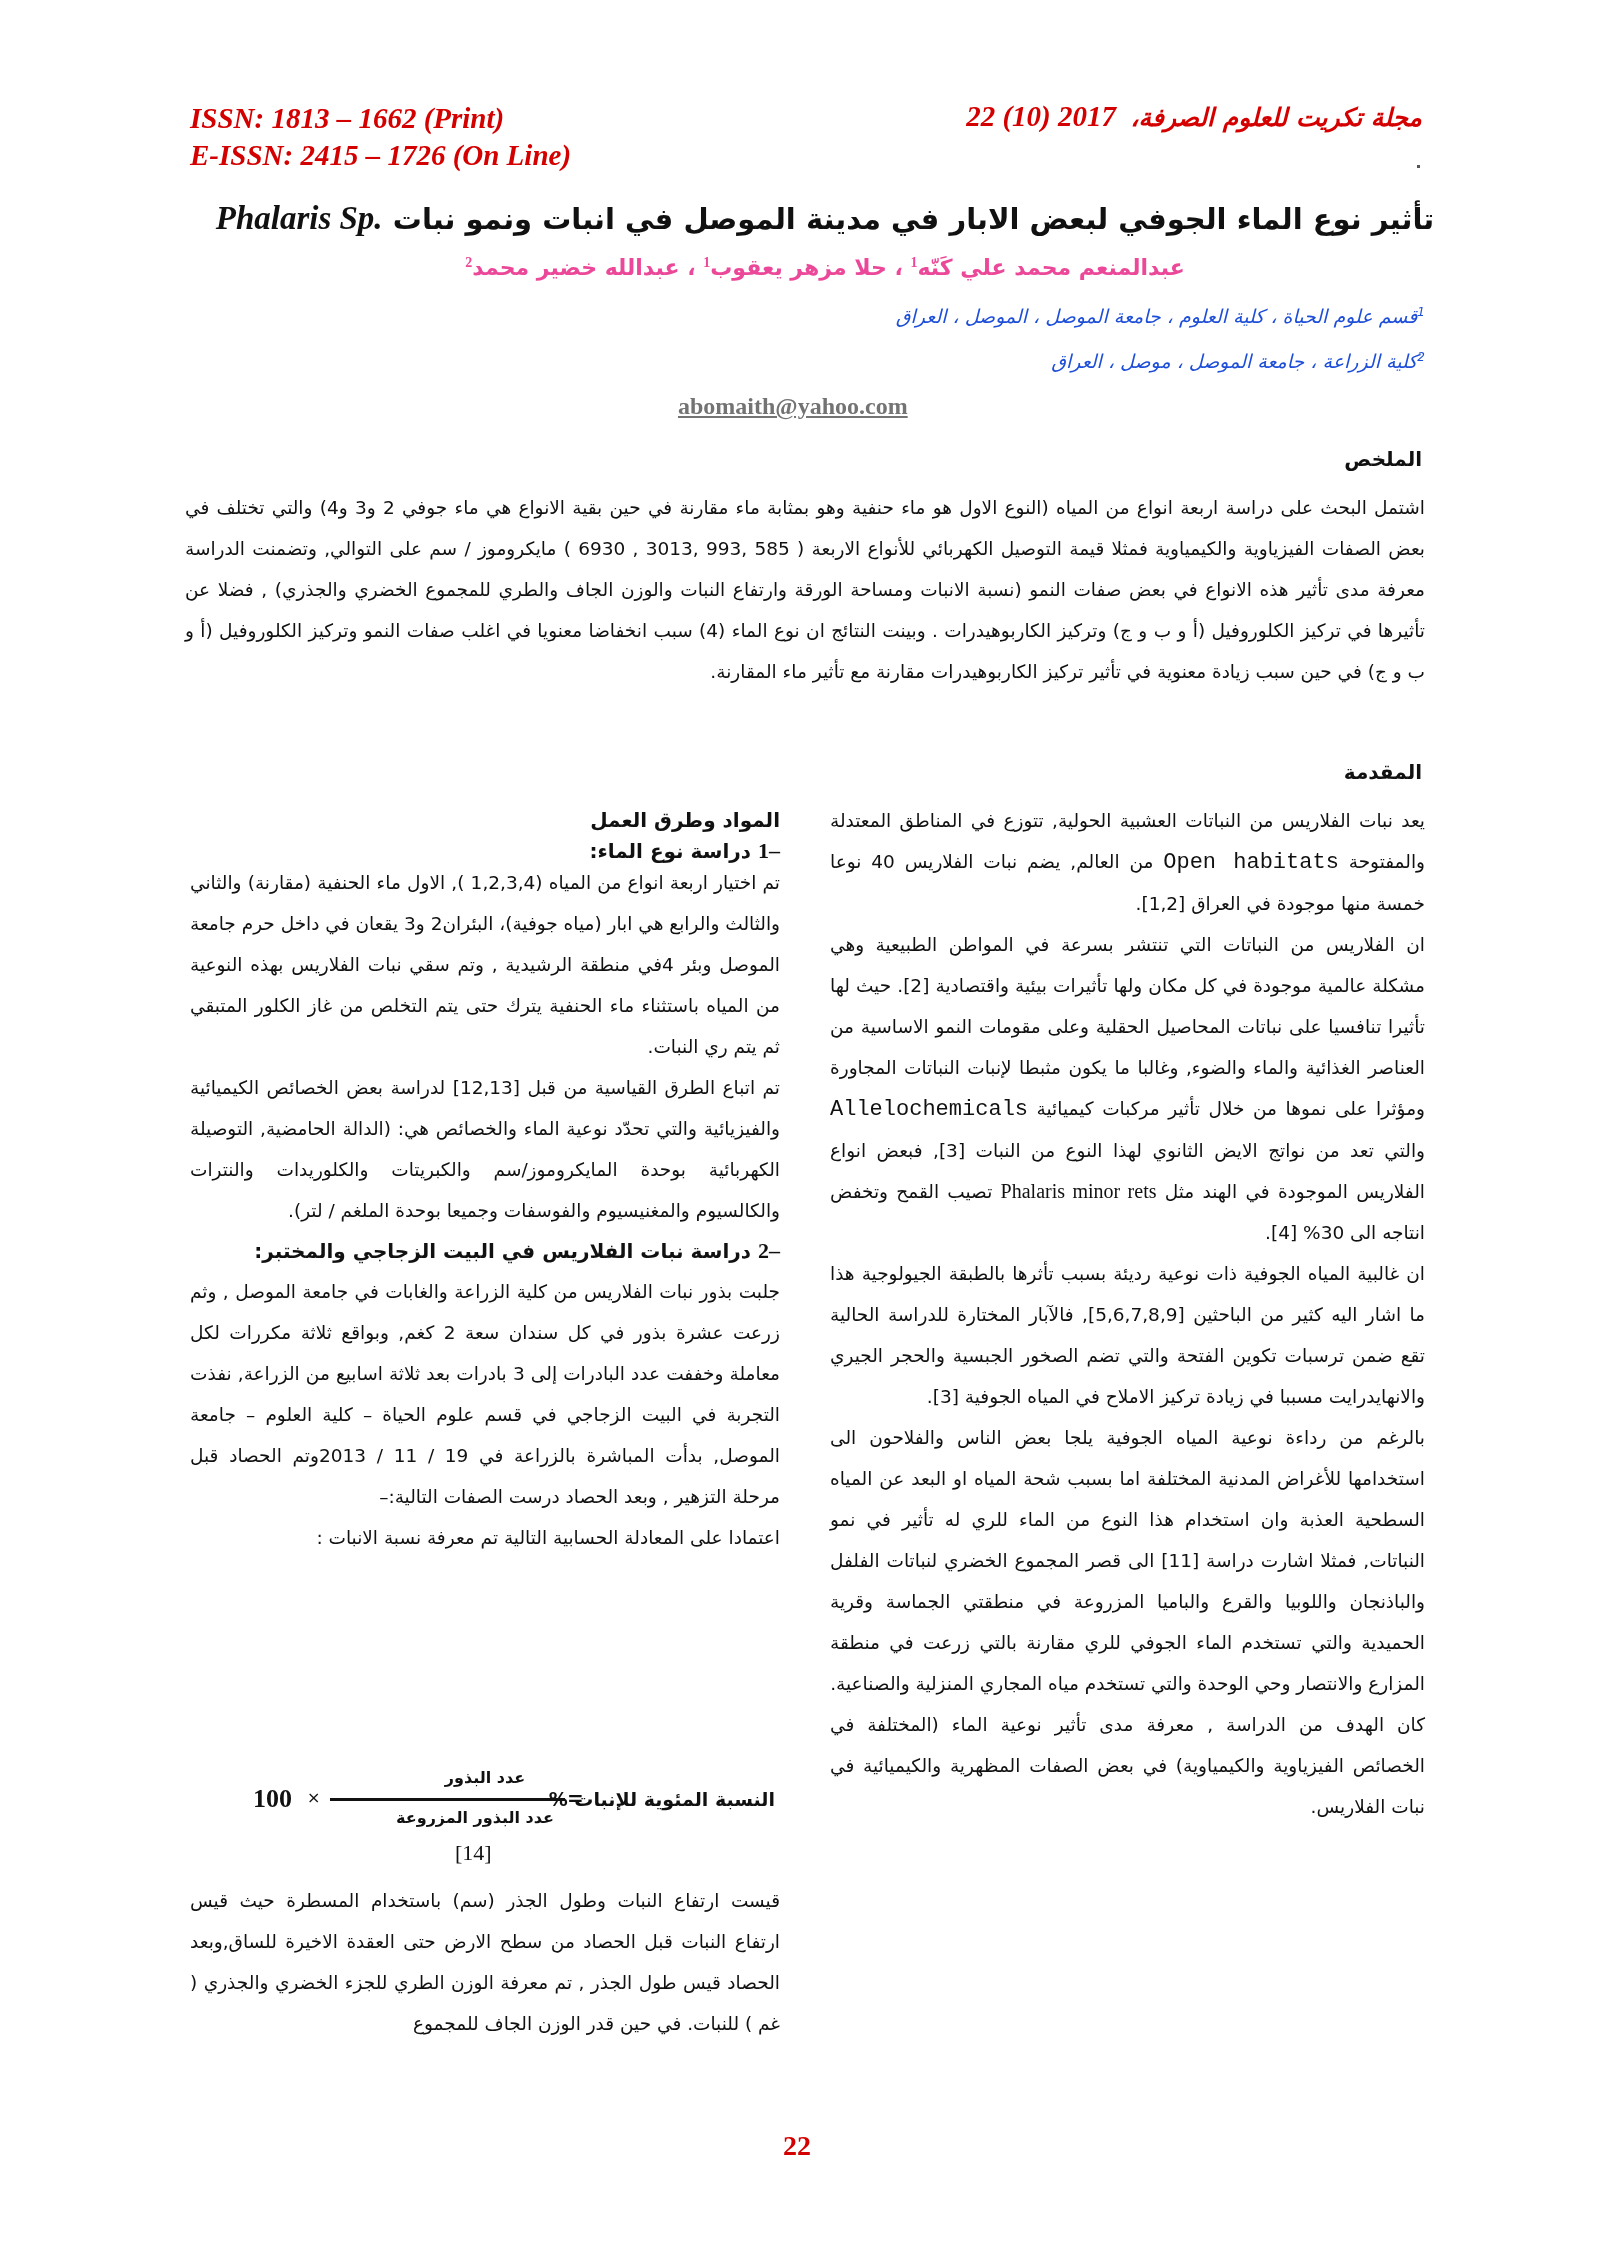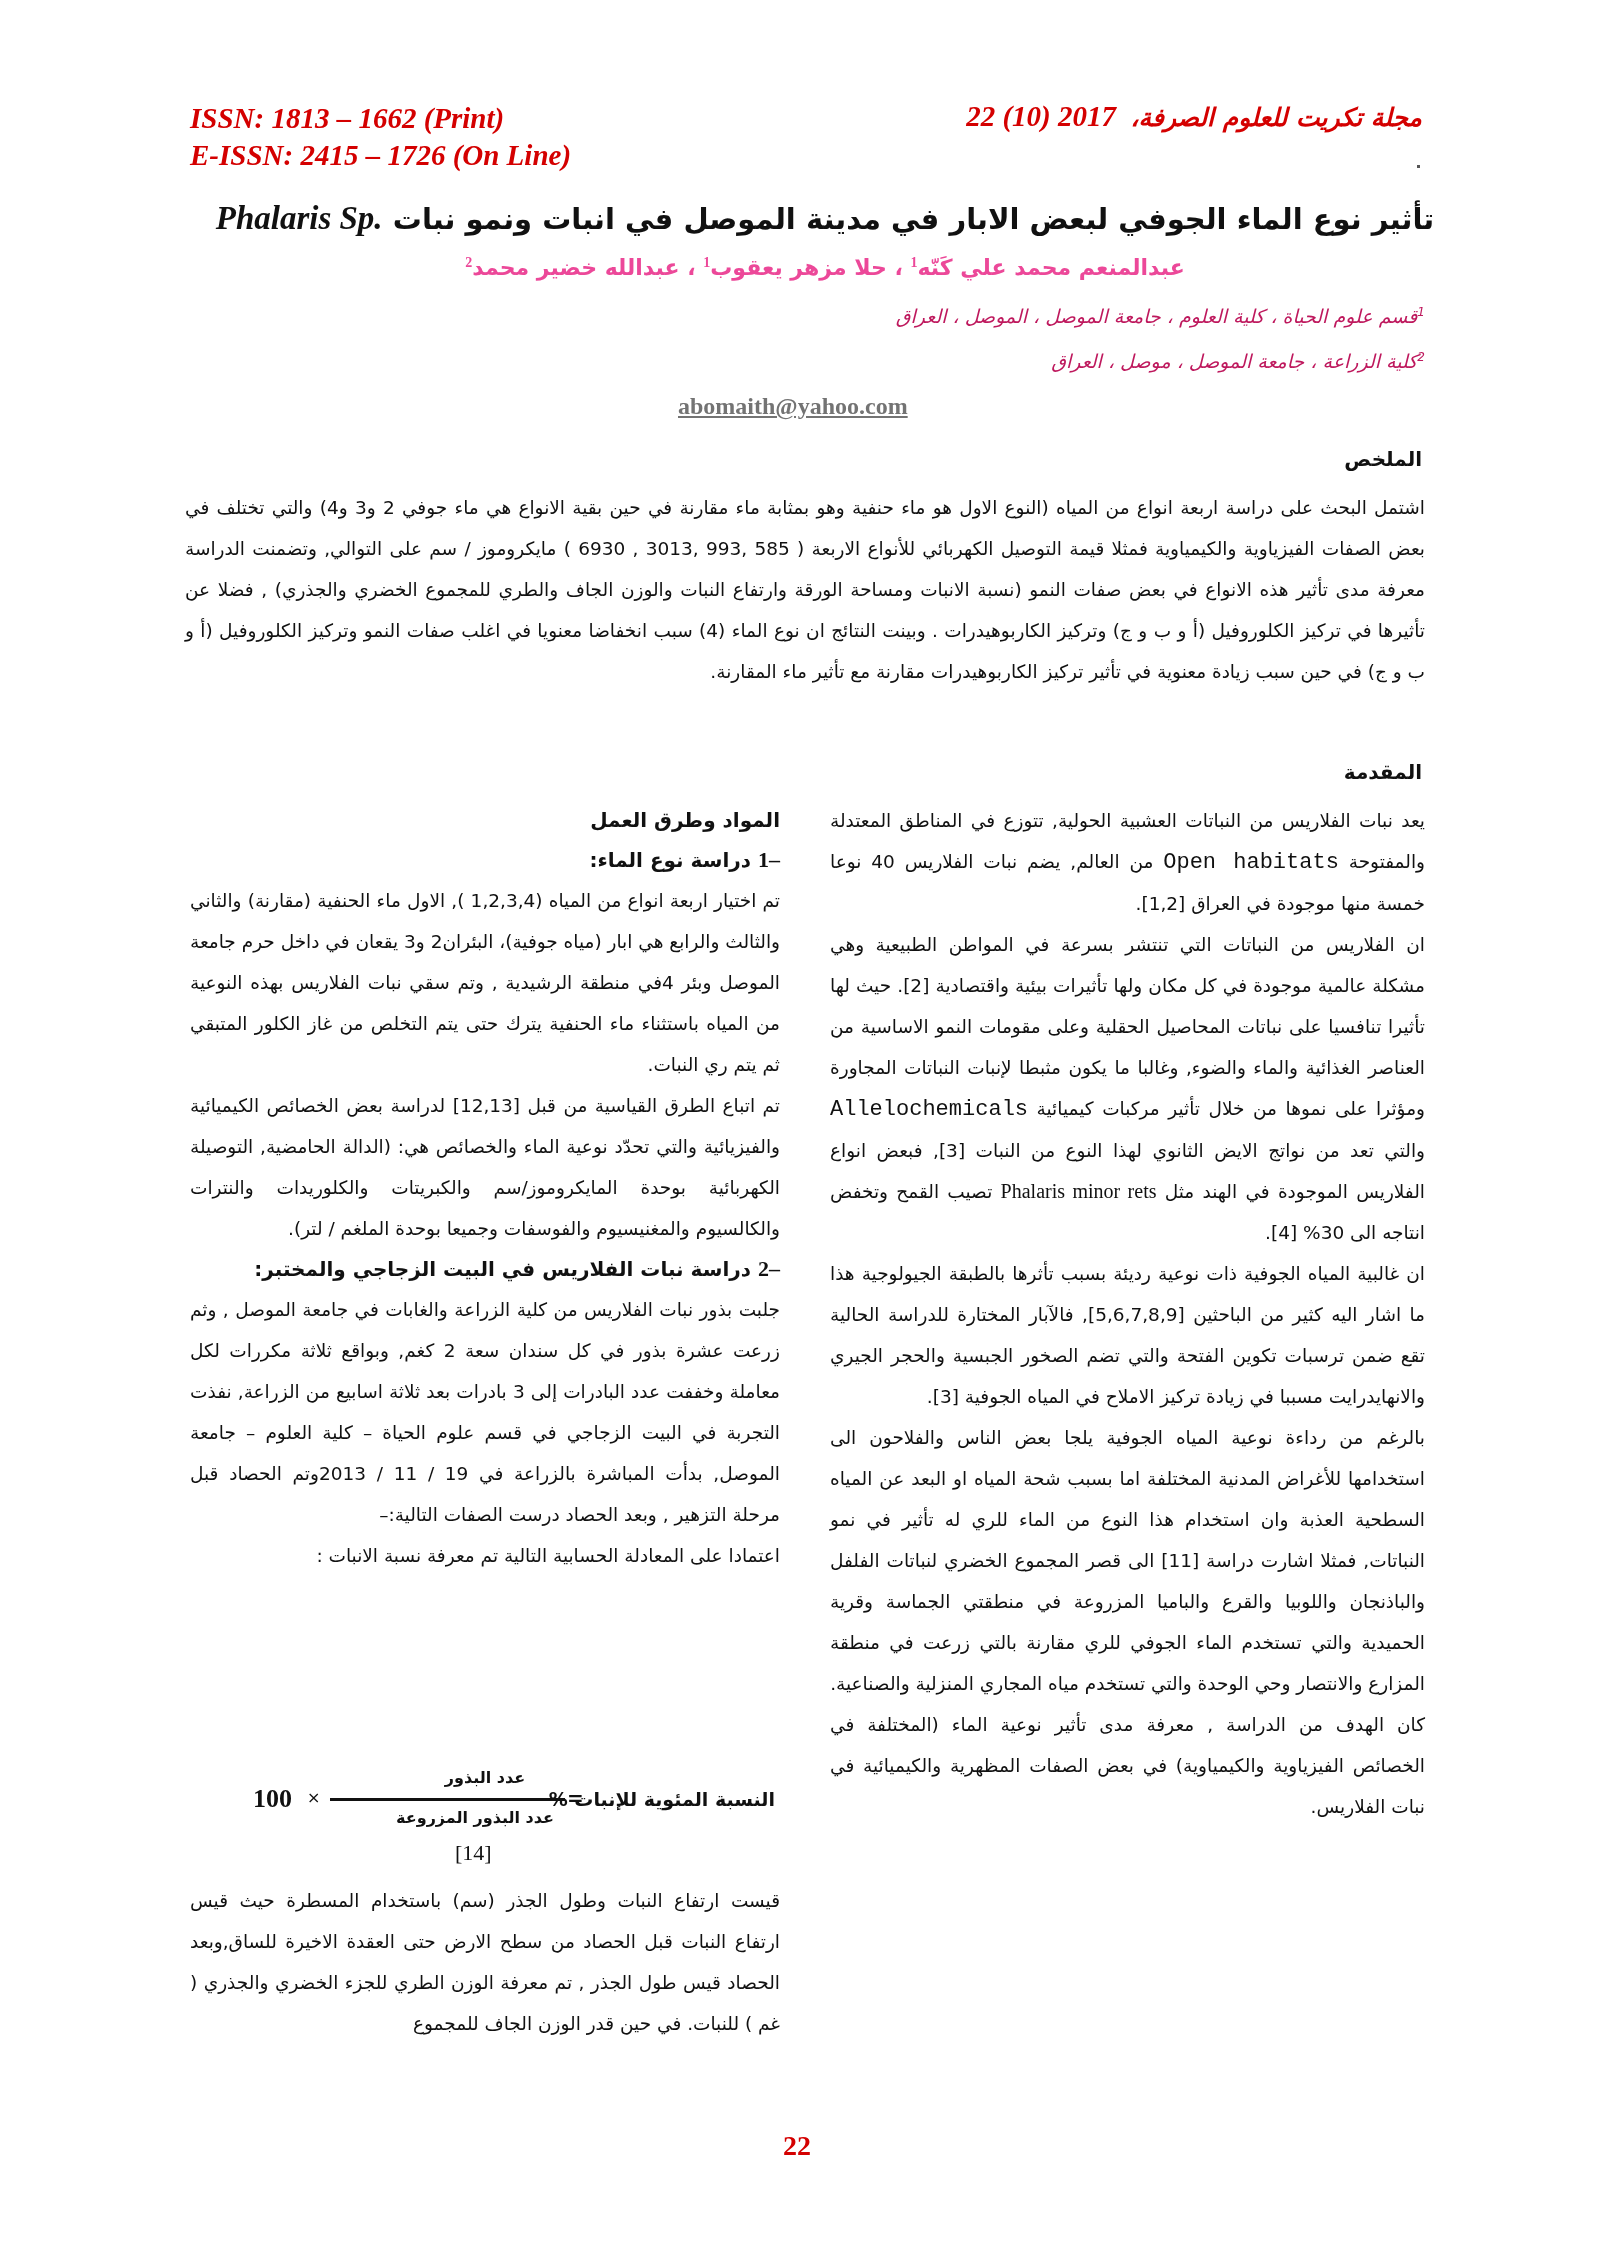--- a/index.html
+++ b/index.html
@@ -12,21 +12,21 @@
              font-weight: bold; font-size: 29px; direction: rtl; white-space: nowrap; }
   .journal .ar { font-family: "DejaVu Sans", sans-serif; font-style: italic; font-size: 25px; }
   .journal .num { font-style: italic; }
   .dot { right: 180px; top: 165px; width: 3px; height: 3px; background: #555; }
   .title { left: 200px; width: 1250px; top: 200px; text-align: center; direction: rtl;
            font-weight: bold; font-size: 29px; white-space: nowrap; }
   .title .latin { font-family: "Liberation Serif", serif; font-style: italic; font-size: 33px; }
   .authors { left: 200px; width: 1250px; top: 255px; text-align: center; direction: rtl;
              color: #ec4899; font-weight: bold; font-size: 22px; white-space: nowrap; }
   .authors sup { font-family: "Liberation Serif", serif; font-size: 14px; }
-  .aff { right: 175px; direction: rtl; color: #be185d; font-style: italic; font-size: 19px; white-space: nowrap; }
+  .aff { right: 175px; direction: rtl; color: #1d4ed8; font-style: italic; font-size: 19px; white-space: nowrap; }
   .aff sup { font-size: 12px; }
   .email { left: 678px; top: 393px; color: #737373; font-family: "Liberation Serif", serif;
            font-weight: bold; font-size: 24px; text-decoration: underline; }
   .heading { direction: rtl; font-weight: bold; font-size: 20px; }
   .para { direction: rtl; text-align: justify; text-align-last: right; font-size: 18.5px;
           line-height: 41px; color: #111; }
   .para .lt { font-family: Liberation Mono, monospace; font-size: 22px; margin-top: 28px; }
   .para .it { font-family: "Liberation Serif", serif; font-size: 20px; }
   .colR { right: 175px; width: 595px; }
   .colL { left: 190px; width: 590px; }
@@ -91,21 +91,21 @@
   <div class="para">
     <span>ان الفلاريس من النباتات التي تنتشر بسرعة في المواطن الطبيعية وهي مشكلة عالمية موجودة في كل مكان ولها تأثيرات بيئية واقتصادية [2]. حيث لها تأثيرا تنافسيا على نباتات المحاصيل الحقلية وعلى مقومات النمو الاساسية من العناصر الغذائية والماء والضوء, وغالبا ما يكون مثبطا لإنبات النباتات المجاورة ومؤثرا على نموها من خلال تأثير مركبات كيميائية </span><span class="lt" dir="ltr">Allelochemicals</span><span> والتي تعد من نواتج الايض الثانوي لهذا النوع من النبات [3], فبعض انواع الفلاريس الموجودة في الهند مثل </span><span class="it" dir="ltr">Phalaris minor rets</span><span> تصيب القمح وتخفض انتاجه الى 30% [4].</span>
   </div>
   <div class="para">ان غالبية المياه الجوفية ذات نوعية رديئة بسبب تأثرها بالطبقة الجيولوجية هذا ما اشار اليه كثير من الباحثين [5,6,7,8,9], فالآبار المختارة للدراسة الحالية تقع ضمن ترسبات تكوين الفتحة والتي تضم الصخور الجبسية والحجر الجيري والانهايدرايت مسببا في زيادة تركيز الاملاح في المياه الجوفية [3].</div>
   <div class="para">بالرغم من رداءة نوعية المياه الجوفية يلجا بعض الناس والفلاحون الى استخدامها للأغراض المدنية المختلفة اما بسبب شحة المياه او البعد عن المياه السطحية العذبة وان استخدام هذا النوع من الماء للري له تأثير في نمو النباتات, فمثلا اشارت دراسة [11] الى قصر المجموع الخضري لنباتات الفلفل والباذنجان واللوبيا والقرع والباميا المزروعة في منطقتي الجماسة وقرية الحميدية والتي تستخدم الماء الجوفي للري مقارنة بالتي زرعت في منطقة المزارع والانتصار وحي الوحدة والتي تستخدم مياه المجاري المنزلية والصناعية.</div>
   <div class="para">كان الهدف من الدراسة , معرفة مدى تأثير نوعية الماء (المختلفة في الخصائص الفيزياوية والكيمياوية) في بعض الصفات المظهرية والكيميائية في نبات الفلاريس.</div>
 </div>
 
 <div class="abs colL" style="top:800px">
   <div class="heading" style="line-height:40px">المواد وطرق العمل</div>
-  <div class="sub" style="line-height:40px">
+  <div class="sub" style="line-height:22px">
     <span class="n" dir="ltr">1–</span> <span>دراسة نوع الماء:</span>
   </div>
   <div class="para">تم اختيار اربعة انواع من المياه (1,2,3,4 ), الاول ماء الحنفية (مقارنة) والثاني والثالث والرابع هي ابار (مياه جوفية)، البئران2 و3 يقعان في داخل حرم جامعة الموصل وبئر 4في منطقة الرشيدية , وتم سقي نبات الفلاريس بهذه النوعية من المياه باستثناء ماء الحنفية يترك حتى يتم التخلص من غاز الكلور المتبقي ثم يتم ري النبات.</div>
   <div class="para">تم اتباع الطرق القياسية من قبل [12,13] لدراسة بعض الخصائص الكيميائية والفيزيائية والتي تحدّد نوعية الماء والخصائص هي: (الدالة الحامضية, التوصيلة الكهربائية بوحدة المايكروموز/سم والكبريتات والكلوريدات والنترات والكالسيوم والمغنيسيوم والفوسفات وجميعا بوحدة الملغم / لتر).</div>
   <div class="sub" style="line-height:40px">
     <span class="n" dir="ltr">2–</span> <span>دراسة نبات الفلاريس في البيت الزجاجي والمختبر:</span>
   </div>
   <div class="para">جلبت بذور نبات الفلاريس من كلية الزراعة والغابات في جامعة الموصل , وثم زرعت عشرة بذور في كل سندان سعة 2 كغم, وبواقع ثلاثة مكررات لكل معاملة وخففت عدد البادرات إلى 3 بادرات بعد ثلاثة اسابيع من الزراعة, نفذت التجربة في البيت الزجاجي في قسم علوم الحياة – كلية العلوم – جامعة الموصل, بدأت المباشرة بالزراعة في 19 / 11 / 2013وتم الحصاد قبل مرحلة التزهير , وبعد الحصاد درست الصفات التالية:–</div>
   <div class="para">اعتمادا على المعادلة الحسابية التالية تم معرفة نسبة الانبات :</div>
 </div>

